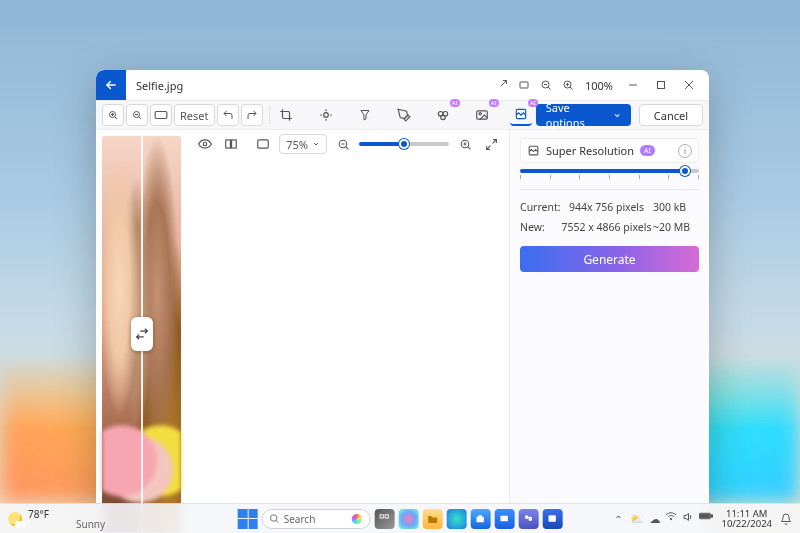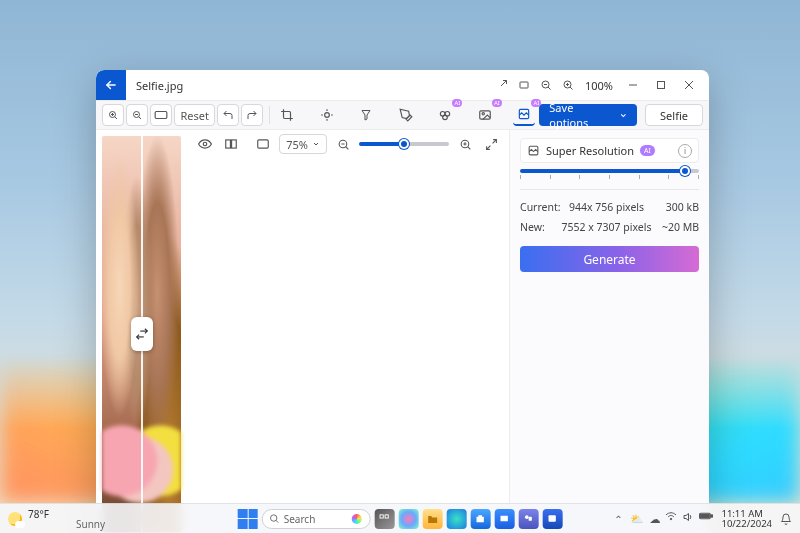--- a/index.html
+++ b/index.html
@@ -87,21 +87,21 @@
   .row { display:flex; justify-content:space-between; margin-top:10px; }
   .upscale-slider-wrap { margin-top:6px; }
   .u-slider { width:100%; height:4px; border-radius:2px; position:relative;
     background:linear-gradient(90deg,#0a57d0 0 92%,#c8c8ce 92% 100%); }
   .u-slider .thumb { position:absolute; left:92%; top:50%; transform:translate(-50%,-50%); width:10px; height:10px; background:#0a57d0; border:2px solid #fff; border-radius:50%; box-shadow:0 0 0 1px #0a57d0; }
   .ticks { display:flex; justify-content:space-between; margin-top:2px; }
   .ticks span { width:1px; height:4px; background:#aaa; }
   .hr { height:1px; background:#e6e6ea; margin:10px 0; }
   .stats { display:grid; grid-template-columns: 40px 1fr 46px; row-gap:6px; font-size:10.5px; color:#444; }
   .stats .c2 { text-align:center; }
-  .stats .c3 { text-align:right; }
+  .stats .c3 { }
   .gen-btn {
     margin-top:12px; height:26px; border-radius:4px; color:#fff; display:flex; align-items:center; justify-content:center; font-size:12px;
     background:linear-gradient(90deg,#3a6ff0 0%, #8a63e8 55%, #d66bd4 100%);
   }
   
   .taskbar {
     position:absolute; left:0; right:0; bottom:0; height:30px;
     background:rgba(245,246,250,.9); backdrop-filter:blur(6px);
     display:flex; align-items:center; font-size:10px; color:#333; border-top:1px solid rgba(0,0,0,.08);
   }
@@ -116,21 +116,21 @@
   .i-task{background:linear-gradient(135deg,#555,#999);color:#fff;}
   .i-copilot{background:radial-gradient(circle at 50% 50%,#ff7ab8,#6aa8ff,#7effc1);}
   .i-explorer{background:linear-gradient(#ffe08a,#ffb53d);}
   .i-edge{background:radial-gradient(circle at 50% 50%,#37e3c3,#1c79e8);}
   .i-store{background:linear-gradient(#4aa8ff,#1766dd);color:#fff;}
   .i-mail{background:linear-gradient(#3b8eff,#1a5fe0);color:#fff;}
   .i-teams{background:linear-gradient(#7b83eb,#4b53bc);color:#fff;}
   .i-photos{background:linear-gradient(#3a6ff0,#1649b5);color:#fff;}
   .tb-right { margin-left:auto; display:flex; align-items:center; gap:8px; padding-right:8px; }
   .tray-icons { display:flex; gap:5px; color:#555; font-size:11px; }
-  .clock { text-align:left; line-height:10px; font-size:9.5px; }
+  .clock { text-align:center; line-height:10px; font-size:9.5px; }
   svg { display:block; }
 </style>
 </head>
 <body>
 
 <div class="rainbow"></div>
 
 <div class="window">
 
   <div class="titlebar">
@@ -281,21 +281,21 @@
       </div>
     <div class="tflex"></div>
     <div class="save-btn">
       <span>Save options</span>
       <svg width="9" height="9" viewBox="0 0 24 24" fill="none" stroke="currentColor" stroke-width="3">
           <polyline points="6 9 12 15 18 9"></polyline>
         </svg>
     </div>
     <div style="width:4px"></div>
     <div class="cancel-btn">
-        <span>Selfie</span>
+        <span>Cancel</span>
       </div>
   </div>
 
   <div class="content">
     <div class="canvas-wrap">
       <div class="canvas-inner">
         <div class="photo"></div>
         <div class="split-line"></div>
         <div class="split-handle">
           <svg width="14" height="14" viewBox="0 0 24 24" fill="none" stroke="currentColor" stroke-width="2">
@@ -386,21 +386,21 @@
           </div>
       </div>
 
       <div class="hr"></div>
 
       <div class="stats">
         <span>Current:</span>
         <span class="c2">944x 756 pixels</span>
         <span class="c3">300 kB</span>
         <span>New:</span>
-        <span class="c2">7552 x 7307 pixels</span>
+        <span class="c2">7552 x 4866 pixels</span>
         <span class="c3">~20 MB</span>
       </div>
 
       <div class="gen-btn">
         <span>Generate</span>
       </div>
     </div>
   </div>
 </div>
 

